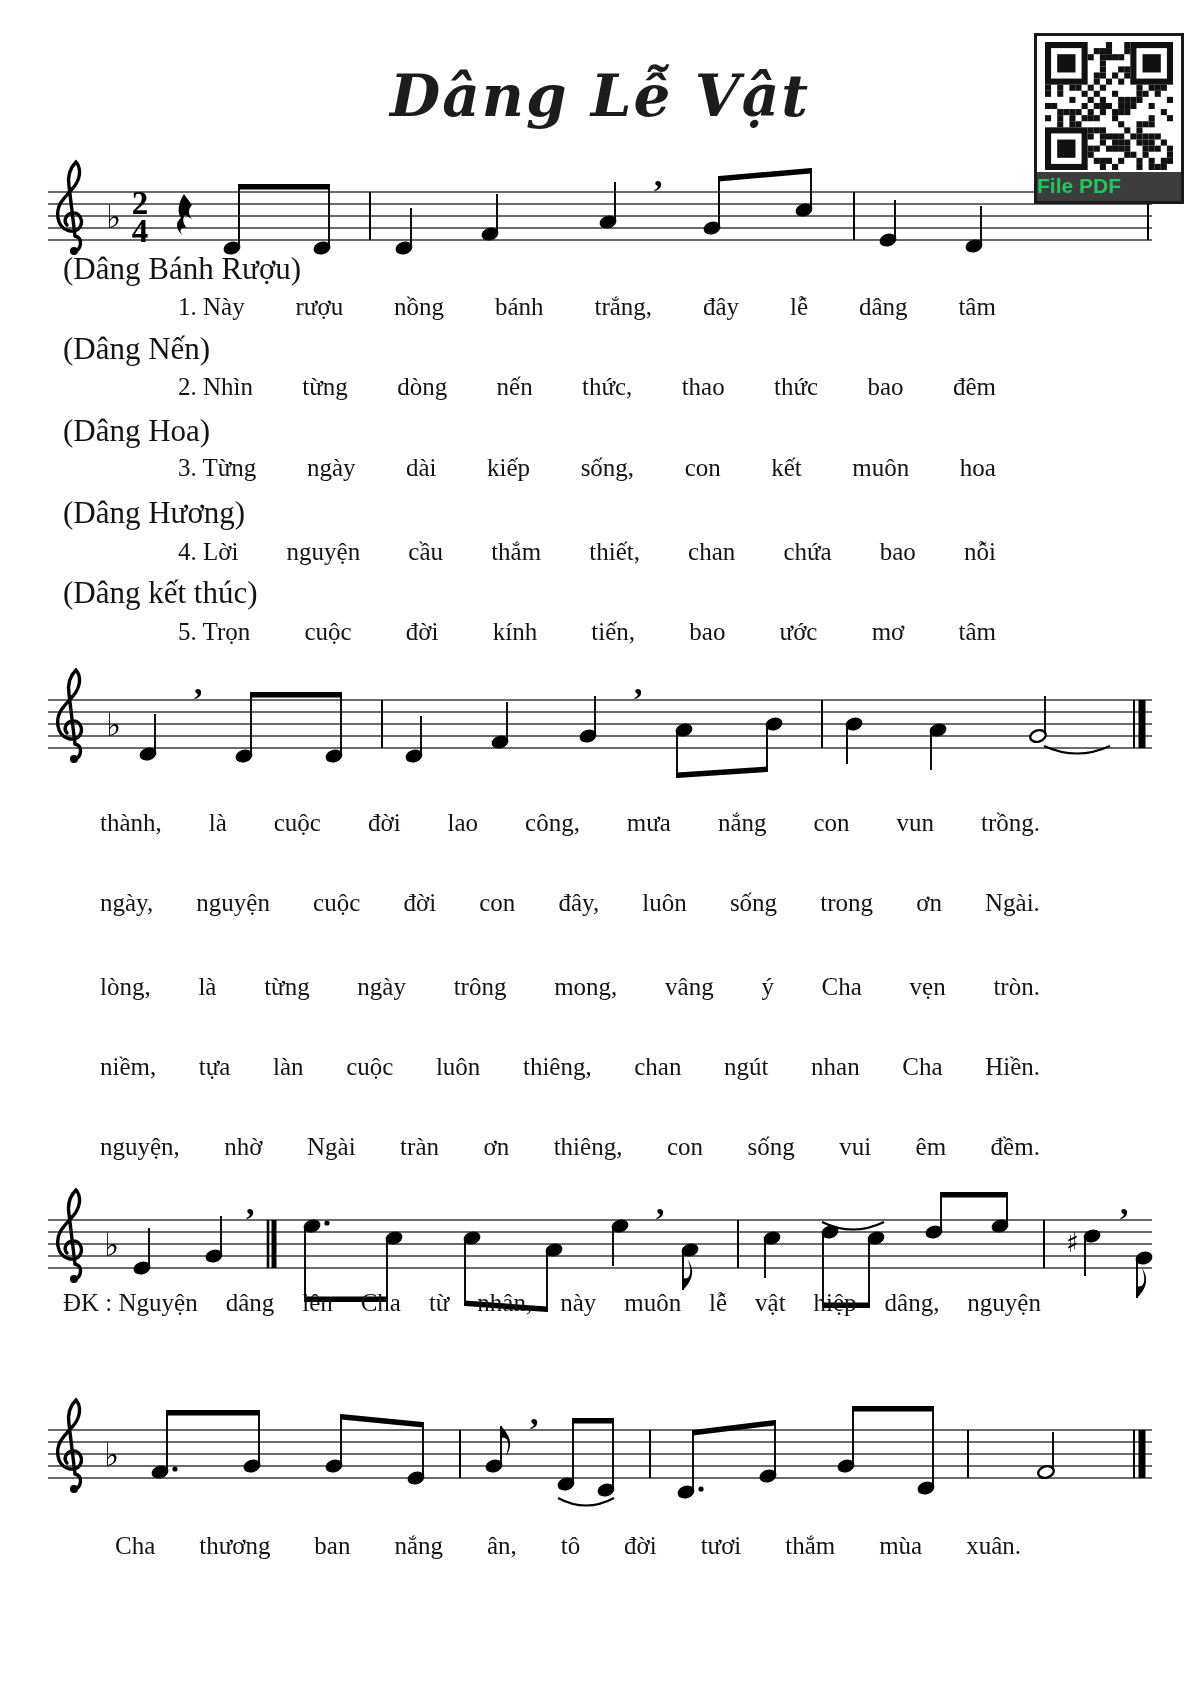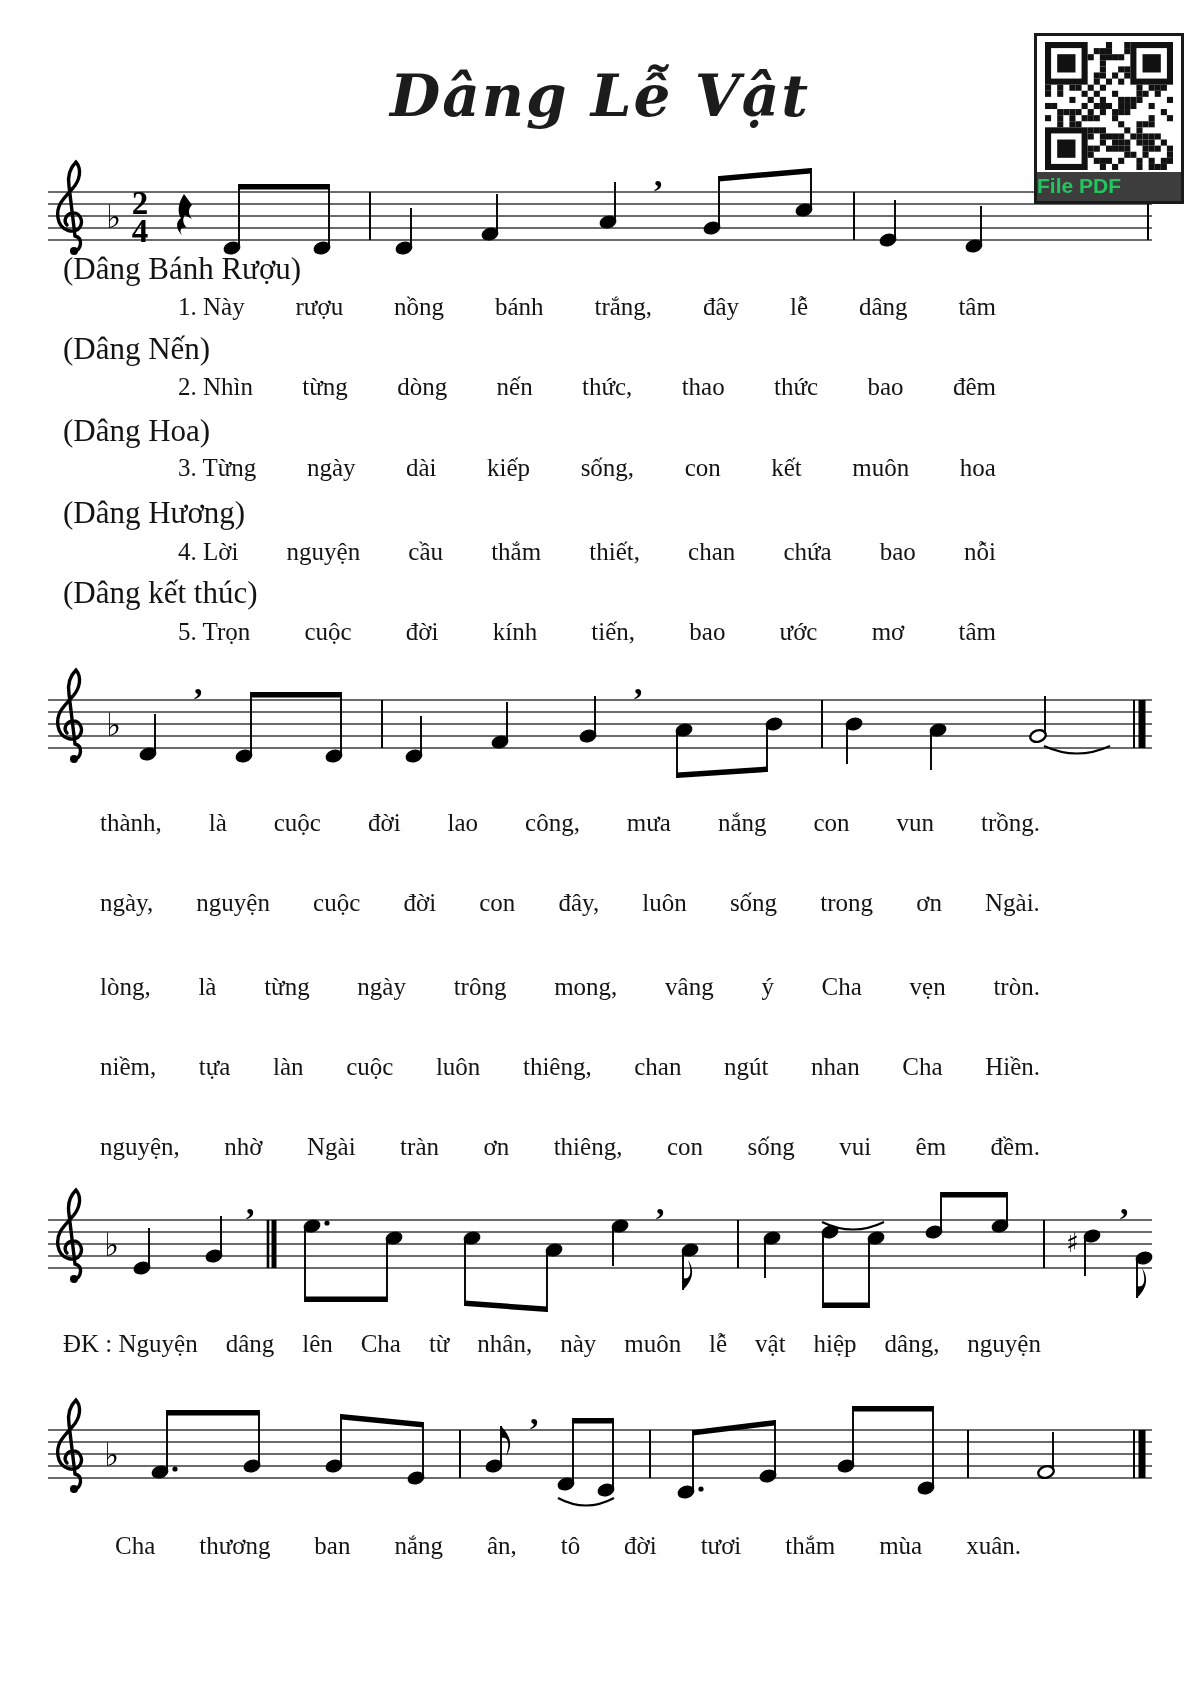--- a/index.html
+++ b/index.html
@@ -448,21 +448,21 @@
       <line x1="996" y1="40" x2="996" y2="88" stroke="#000" stroke-width="2"></line>
       <text x="1018" y="72" font-size="27" font-family="DejaVu Sans, sans-serif">♯</text>
       <ellipse cx="1044" cy="56" rx="8" ry="5.6" transform="rotate(-18 1044 56)" fill="#000" stroke="#000" stroke-width="1.2"></ellipse>
       <line x1="1037" y1="58" x2="1037" y2="96" stroke="#000" stroke-width="1.9"></line>
       <text x="1072" y="34" font-size="34" font-weight="bold" font-family="Liberation Serif, serif">,</text>
       <ellipse cx="1096" cy="78" rx="8" ry="5.6" transform="rotate(-18 1096 78)" fill="#000" stroke="#000" stroke-width="1.2"></ellipse>
       <line x1="1089" y1="80" x2="1089" y2="118" stroke="#000" stroke-width="1.9"></line>
       <path d="M 1089,118 C 1099,108 1101,98 1094,88 C 1099,102 1095,108 1089,106 Z" fill="#000"></path>
     </svg>
 
-  <div class="vline chorus" style="top:1329px">
+  <div class="vline chorus" style="top:1288px">
       <span>ĐK : Nguyện</span>
       <span>dâng</span>
       <span>lên</span>
       <span>Cha</span>
       <span>từ</span>
       <span>nhân,</span>
       <span>này</span>
       <span>muôn</span>
       <span>lễ</span>
       <span>vật</span>

